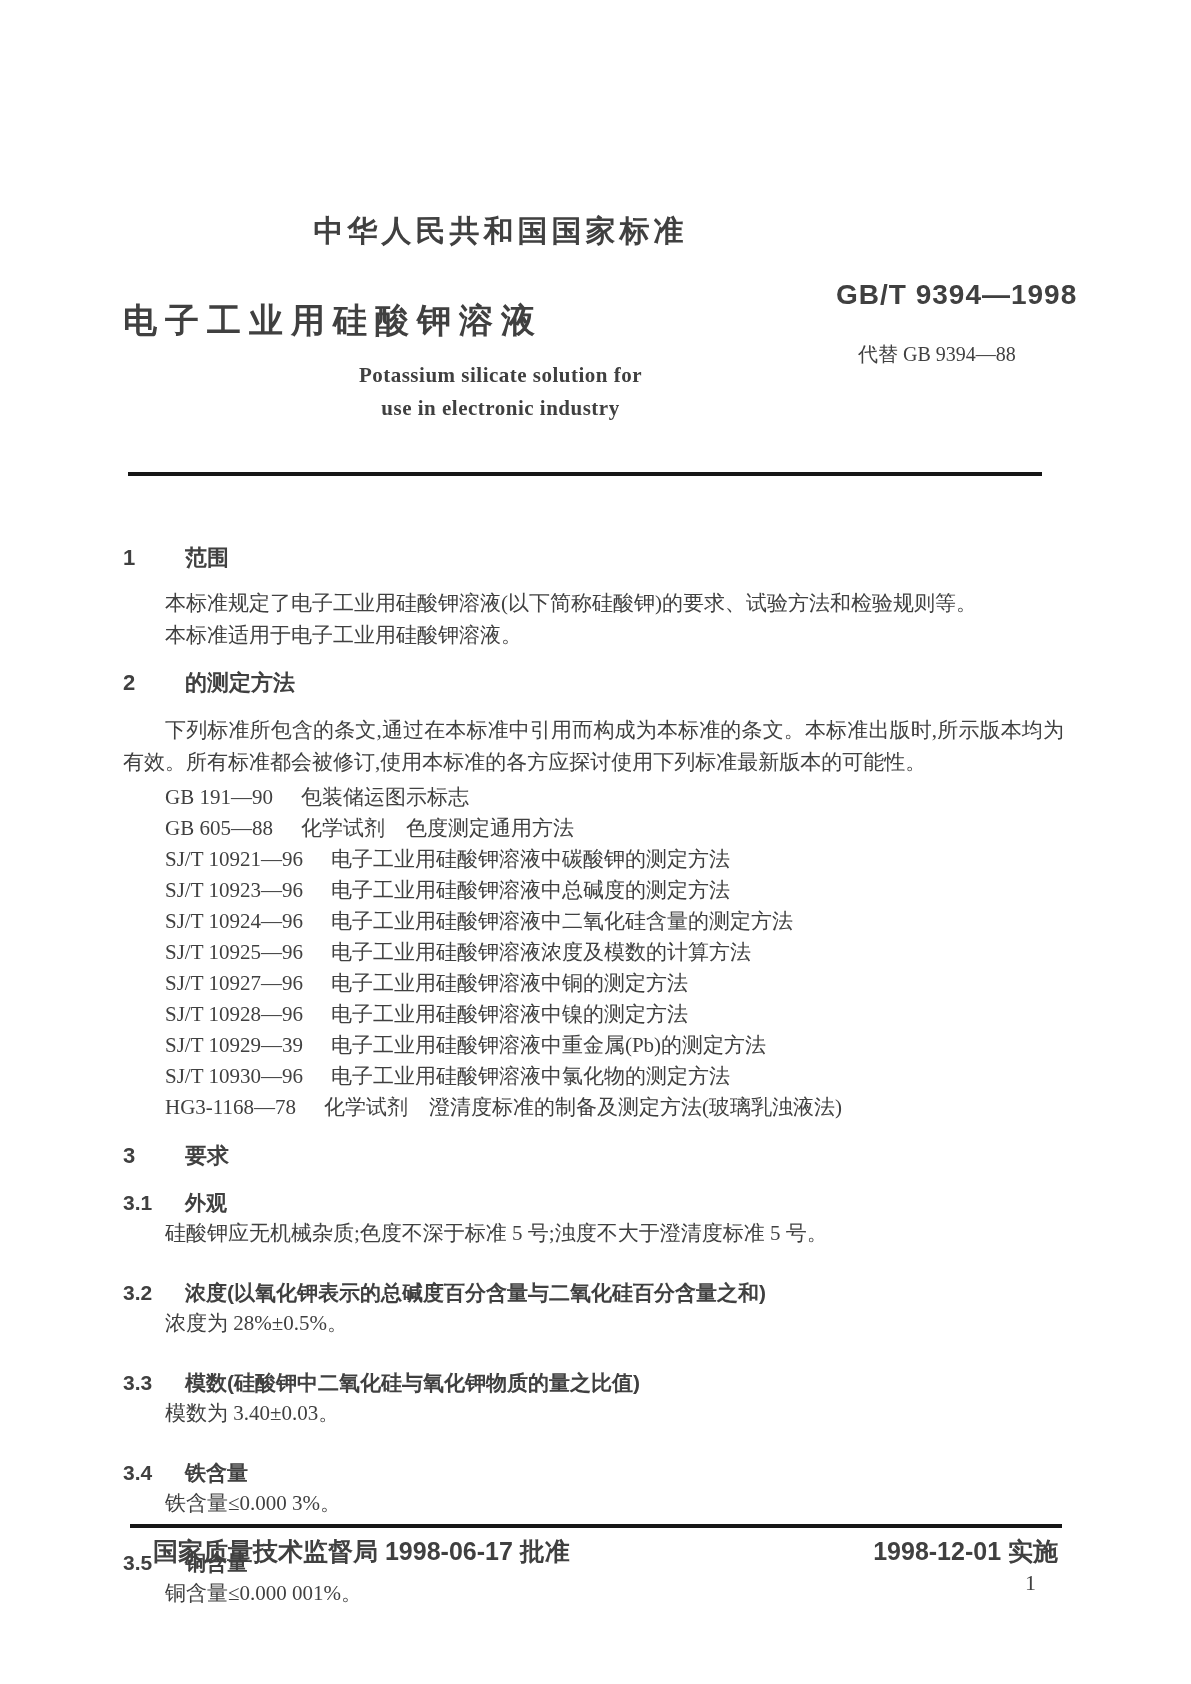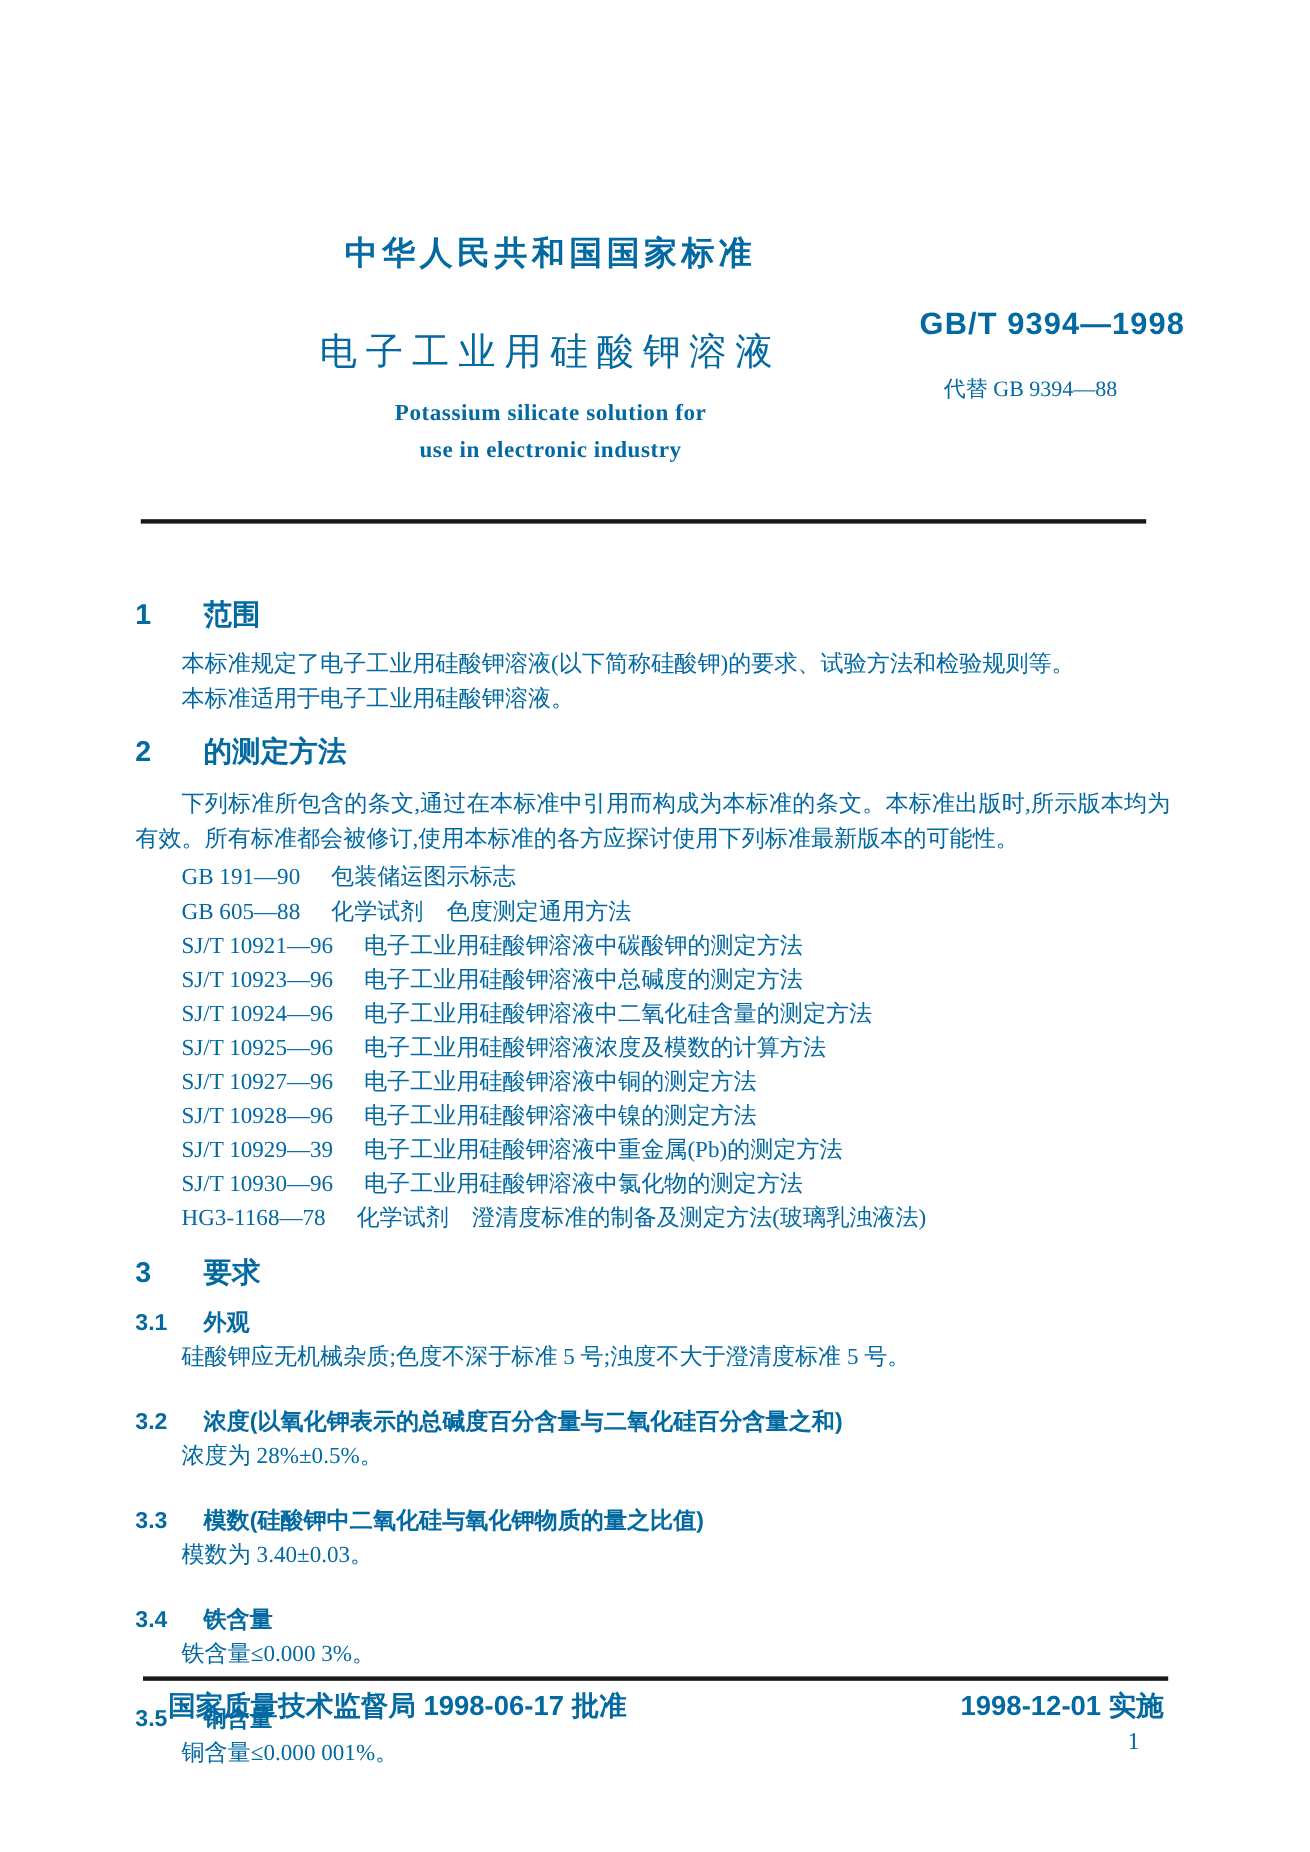--- a/index.html
+++ b/index.html
@@ -1,37 +1,37 @@
 <!DOCTYPE html>
 <html lang="zh"><head>
 <meta charset="utf-8">
 <style>
   html,body{margin:0;padding:0;background:#e8e8e8;}
   .page{
     position:relative;
     width:1191px;height:1684px;
     margin:0 auto;
     background:#ffffff;
-    color:#0369a1;
+    color:#404040;
     overflow:hidden;
     font-family:"Liberation Serif","DejaVu Serif",serif;
   }
   
   .std-label{
     position:absolute;left:123px;top:215px;width:755px;
     text-align:center;
     font-family:"Liberation Sans","DejaVu Sans",sans-serif;
     font-weight:bold;font-size:30px;line-height:32px;
     letter-spacing:4px;white-space:nowrap;
   }
   .title-zh{
     position:absolute;left:123px;top:301px;width:755px;
-    text-align:center;
-    font-family:"Liberation Sans","DejaVu Sans",sans-serif;
-    font-weight:normal;font-size:34px;line-height:38px;
+    text-align:left;
+    font-family:"Liberation Sans","DejaVu Sans",sans-serif;
+    font-weight:bold;font-size:34px;line-height:38px;
     letter-spacing:8px;white-space:nowrap;
   }
   .title-en{
     position:absolute;left:123px;width:755px;
     text-align:center;
     font-weight:bold;font-size:21px;line-height:24px;
     letter-spacing:0.5px;white-space:nowrap;
   }
   .title-en.l1{top:363px;}
   .title-en.l2{top:396px;}
@@ -49,21 +49,21 @@
     position:absolute;left:128px;top:472px;width:914px;height:4px;
     background:#161616;
   }
   
   .body-flow{
     position:absolute;left:123px;top:542px;width:941px;
     font-size:21px;line-height:32px;
   }
   .sec-h{
     font-family:"Liberation Sans","DejaVu Sans",sans-serif;
-    font-weight:bold;font-size:26px;line-height:32px;
+    font-weight:bold;font-size:22px;line-height:32px;
     white-space:nowrap;
   }
   .sec-h .num{
     display:inline-block;min-width:62px;
     font-weight:bold;
   }
   .para{margin:0;text-indent:42px;}
   .para.justify{text-align:justify;}
   .mt-p1{margin-top:13px;}
   .mt-h2{margin-top:16px;}

